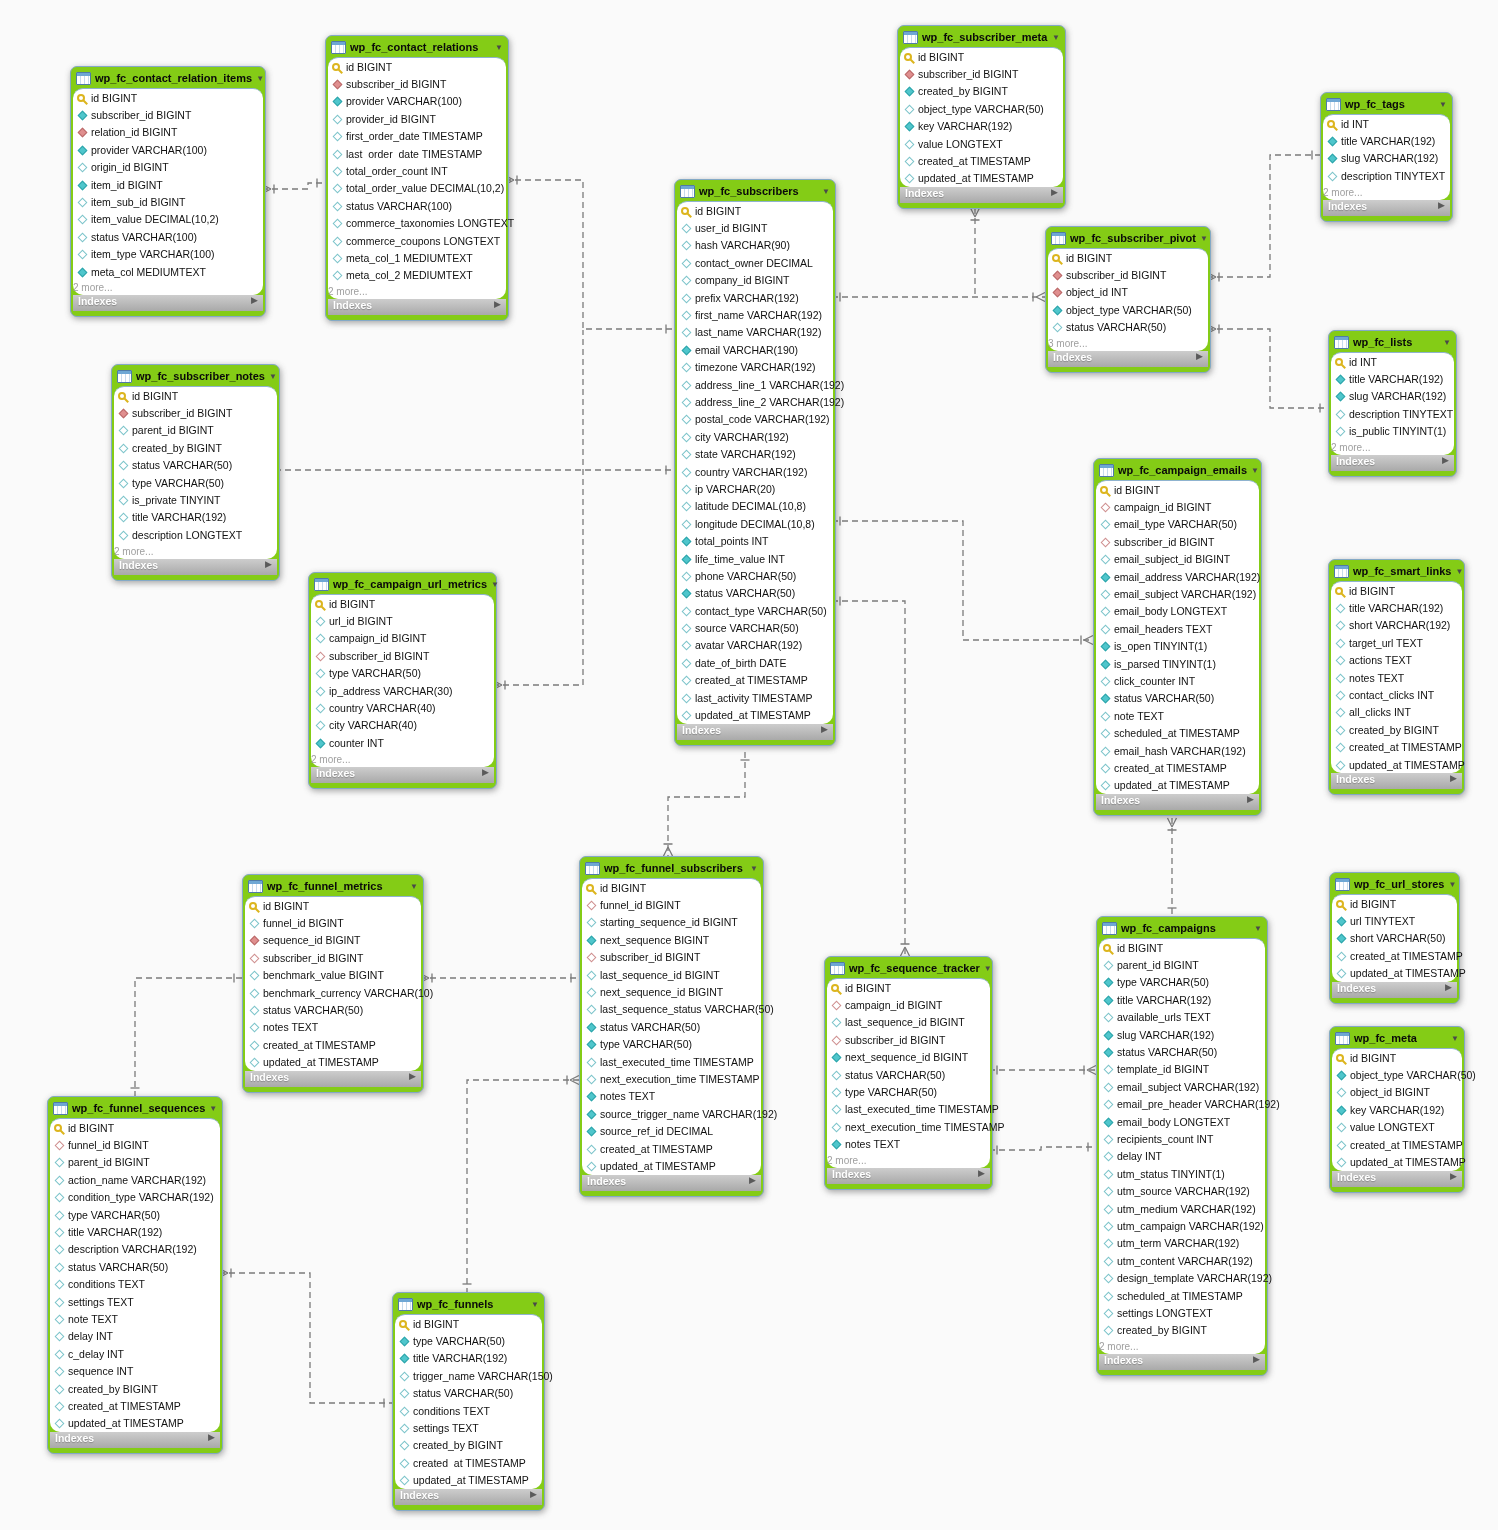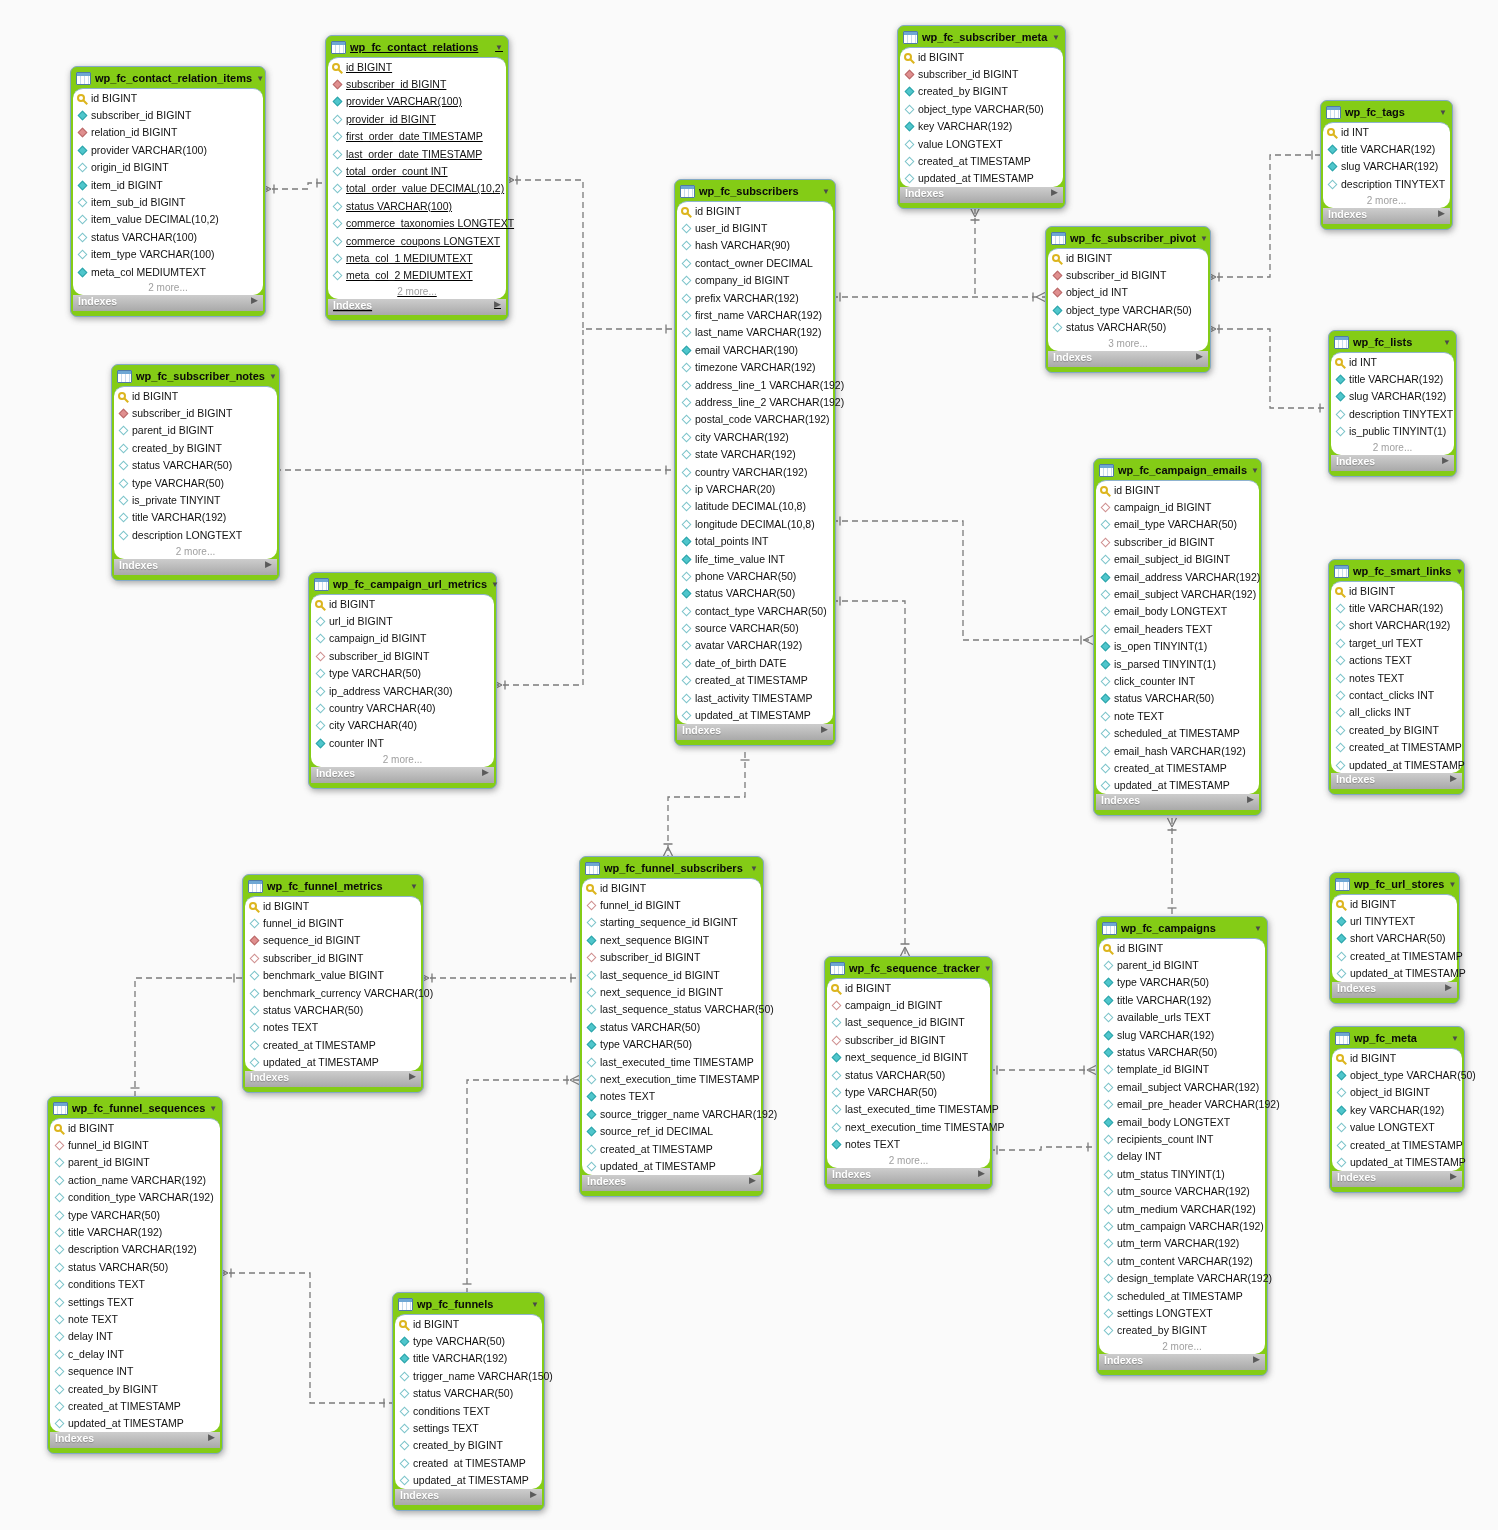--- a/index.html
+++ b/index.html
@@ -11,21 +11,21 @@
   .tbl{position:absolute;z-index:2;background:#84cc16;border:1px solid #84a9c6;border-radius:7px;padding:1px 2px 5px 2px;box-shadow:1px 2px 6px rgba(60,60,60,.45);}
   .thead{display:flex;align-items:center;gap:4px;height:20px;padding:0 3px;}
   .tname{font-weight:bold;font-size:11px;color:#0a0a0a;flex:1;white-space:nowrap;}
   .tdd{color:#4a4a4a;font-size:8px;flex:0 0 auto;}
   .ticon{width:13px;height:11px;flex:0 0 13px;border:1px solid #4f7ba6;border-radius:1px;
     background:linear-gradient(#6ea7d4 0 3px,rgba(0,0,0,0) 3px),
                repeating-linear-gradient(90deg,rgba(0,0,0,0) 0 3px,#c7dbec 3px 4px),#fff;}
   .tbody{background:#fff;border-top:1px solid #8fb3cf;border-radius:10px;}
   .trow{display:flex;align-items:center;gap:4px;height:17.4px;padding:0 4px;font-size:10.5px;color:#111;}
   .ftext{white-space:pre;}
-  .tmore{height:15px;line-height:15px;text-align:center;color:#9f9f9f;font-size:10px;}
+  .tmore{height:15px;line-height:15px;color:#9f9f9f;font-size:10px;}
   .tfoot{height:16px;background:linear-gradient(#cdcdcd,#a9a9a9);display:flex;justify-content:space-between;padding:0 5px;color:#fff;font-weight:bold;font-size:10.5px;text-shadow:0 1px 1px rgba(0,0,0,.25);}
   .farr{color:#5a5a5a;font-size:9px;font-weight:normal;text-shadow:none;}
   .ic{width:10px;height:10px;flex:0 0 10px;position:relative;display:inline-block;}
   .ic-d::before{content:"";position:absolute;left:2px;top:2px;width:5px;height:5px;transform:rotate(45deg);}
   .ic-col::before{background:#4fc6cc;border:1px solid #2fa4aa;}
   .ic-coln::before{background:#fff;border:1px solid #7cc4ca;}
   .ic-fk::before{background:#e08f8f;border:1px solid #b96a6a;}
   .ic-fkn::before{background:#fff;border:1px solid #cf8f8f;}
   .ic-pk::before{content:"";position:absolute;left:0px;top:1px;width:4px;height:4px;border:2px solid #dcb51e;border-radius:50%;}
   .ic-pk::after{content:"";position:absolute;left:6px;top:6px;width:6px;height:2px;background:#dcb51e;transform:rotate(45deg);transform-origin:0 50%;box-shadow:3px 1px 0 -1px #dcb51e;}
@@ -139,21 +139,21 @@
           <span class="ic ic-d ic-col"></span>
           <span class="ftext">meta_col MEDIUMTEXT</span>
         </div>
         <div class="tmore">2 more...</div>
       </div>
       <div class="tfoot">
         <span>Indexes</span>
         <span class="farr">▶</span>
       </div>
     </div>
-    <div class="tbl" style="left: 325px; top: 35px; width: 178px; text-decoration: underline;">
+    <div class="tbl" style="left: 325px; top: 35px; width: 178px;">
       <div class="thead">
         <span class="ticon"></span>
         <span class="tname">wp_fc_contact_relations</span>
         <span class="tdd">▼</span>
       </div>
       <div class="tbody">
         <div class="trow">
           <span class="ic ic-pk"></span>
           <span class="ftext">id BIGINT</span>
         </div>
@@ -417,21 +417,21 @@
           <span class="ic ic-d ic-coln"></span>
           <span class="ftext">status VARCHAR(50)</span>
         </div>
         <div class="tmore">3 more...</div>
       </div>
       <div class="tfoot">
         <span>Indexes</span>
         <span class="farr">▶</span>
       </div>
     </div>
-    <div class="tbl" style="left: 1320px; top: 92px; width: 127px; margin-top: 8px;">
+    <div class="tbl" style="left: 1320px; top: 92px; width: 127px;">
       <div class="thead">
         <span class="ticon"></span>
         <span class="tname">wp_fc_tags</span>
         <span class="tdd">▼</span>
       </div>
       <div class="tbody">
         <div class="trow">
           <span class="ic ic-pk"></span>
           <span class="ftext">id INT</span>
         </div>

